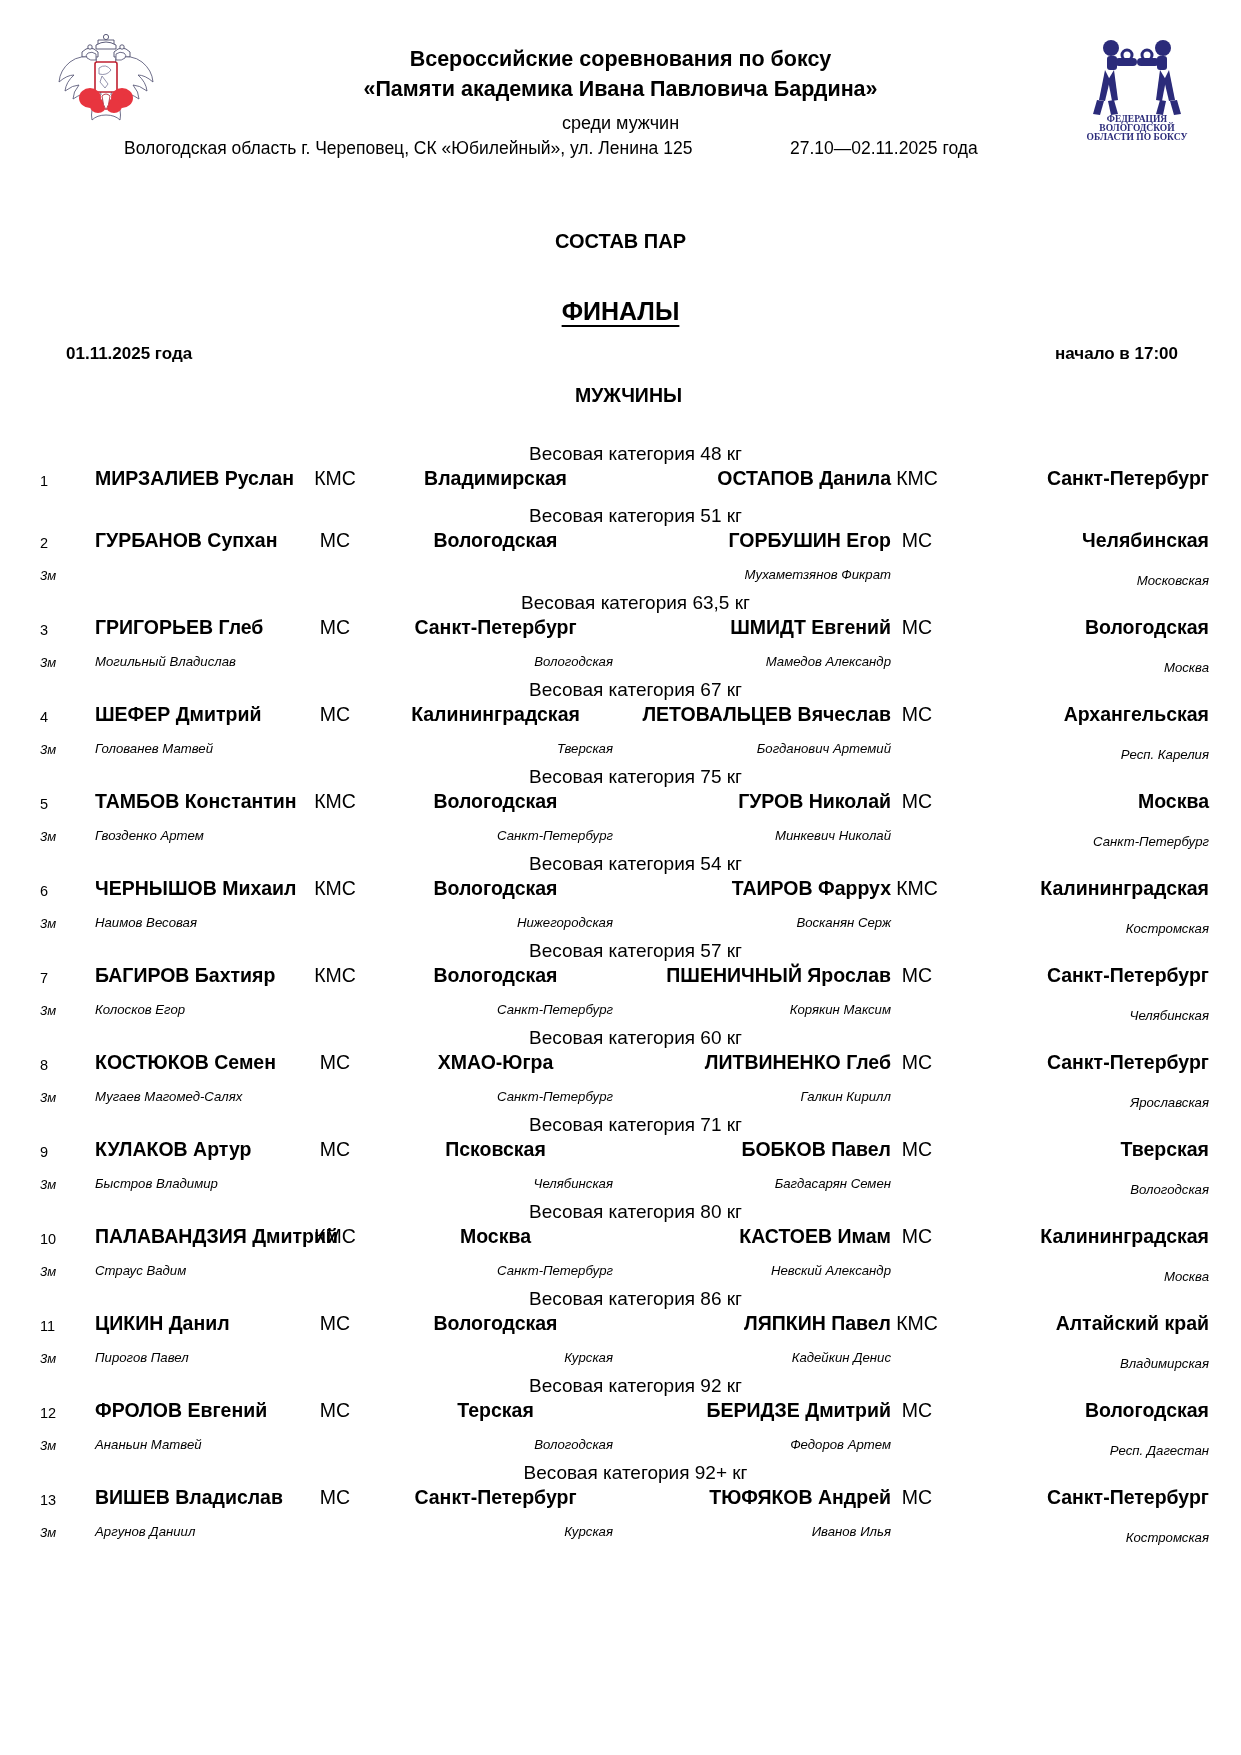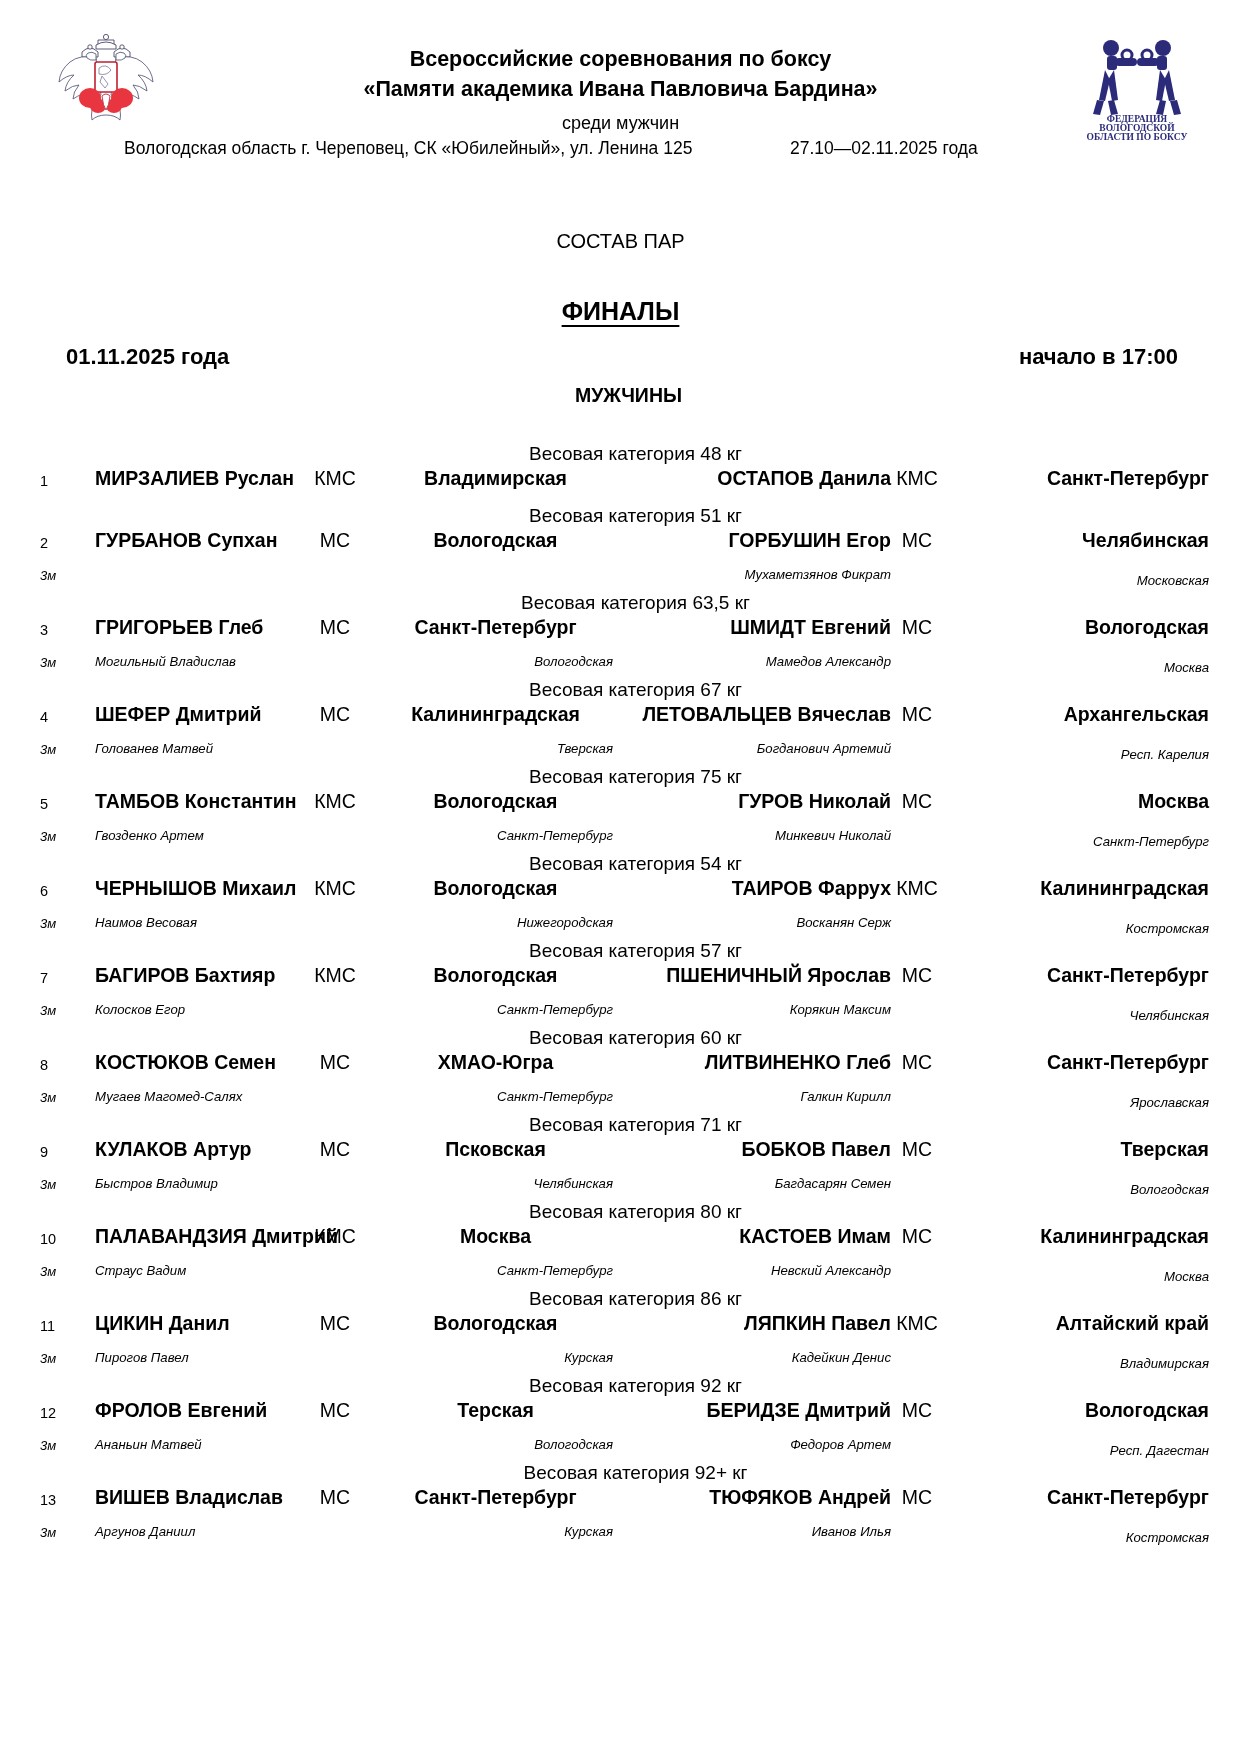--- a/index.html
+++ b/index.html
@@ -71,40 +71,40 @@
   .venue-dates {
     position: absolute;
     left: 790px;
     top: 0;
     white-space: nowrap;
   }
 
   
   .doc-title {
     text-align: center;
-    font-weight: normal;
+    font-weight: bold;
     font-size: 20px;
     margin-top: 62px;
   }
   .finals-title {
     text-align: center;
     font-weight: bold;
     font-size: 25px;
     margin-top: 44px;
   }
   .finals-title span {
     text-decoration: underline;
     text-underline-offset: 5px;
   }
   .daterow {
     position: relative;
     height: 30px;
     margin-top: 18px;
     font-weight: bold;
-    font-size: 22px;
+    font-size: 17px;
     padding-left: 16px;
   }
   .daterow .date-left {
     position: absolute;
     left: 66px;
     top: 0;
   }
   .daterow .date-right {
     position: absolute;
     right: 63px;

